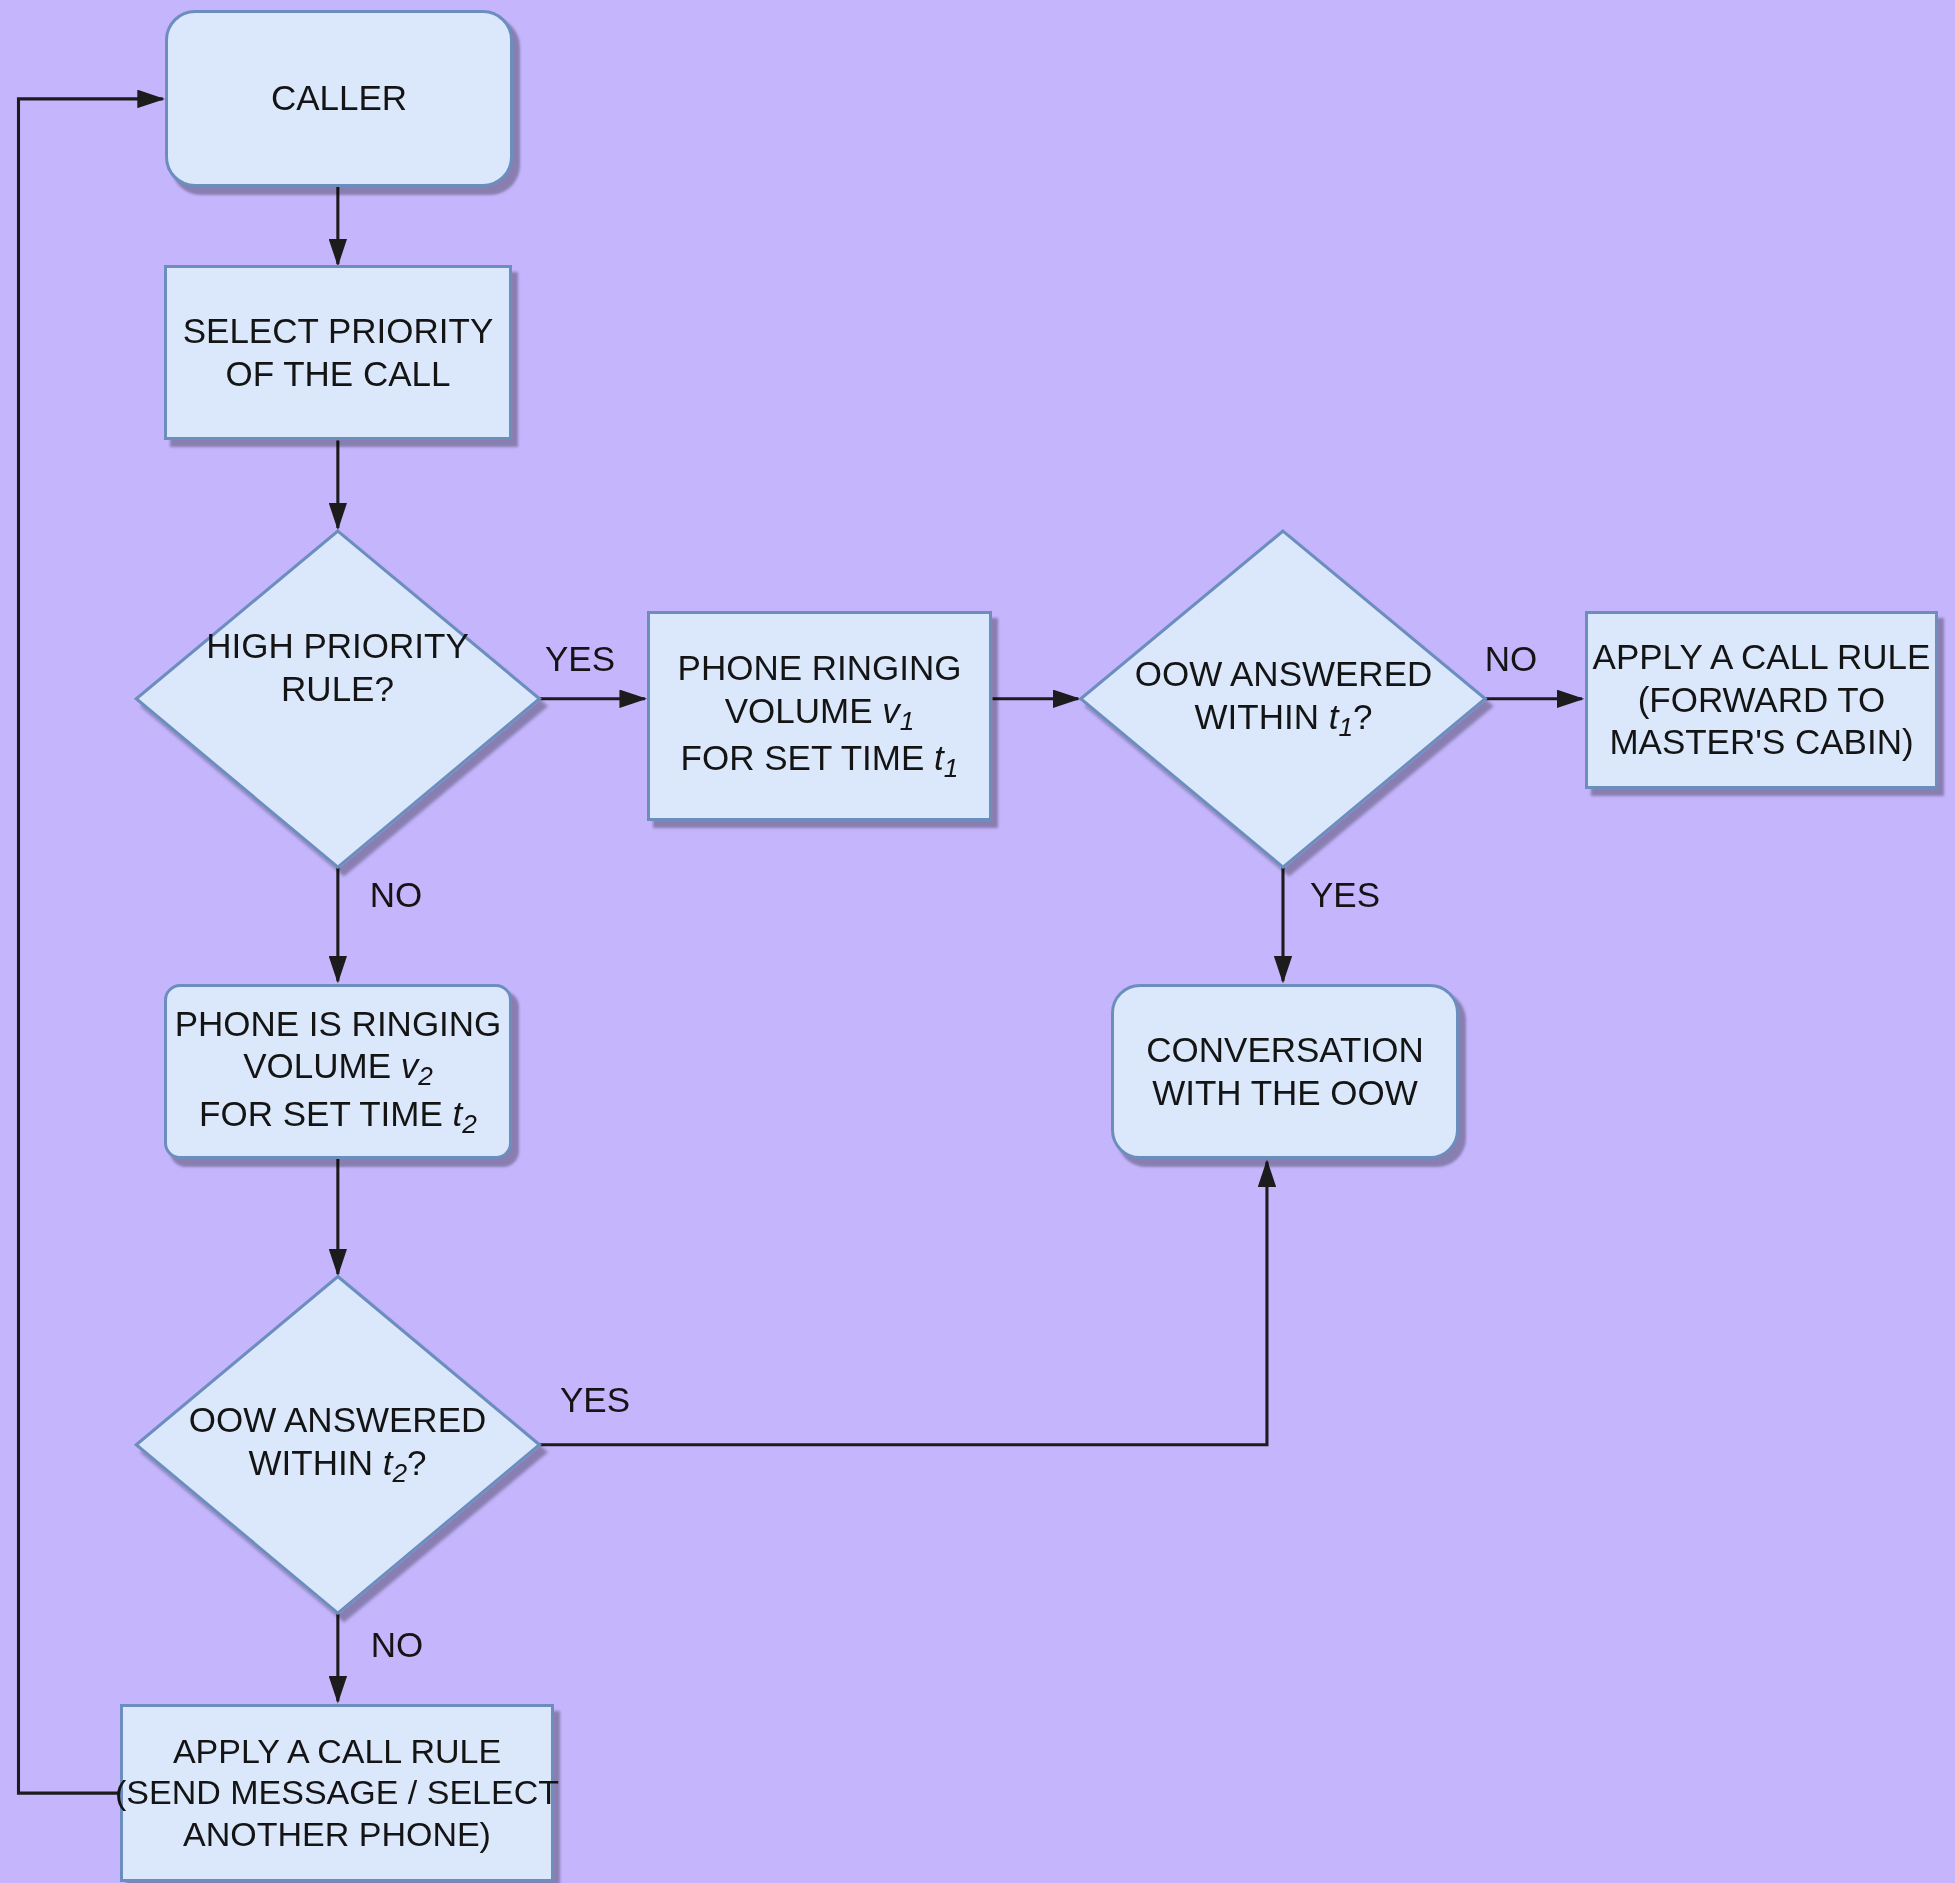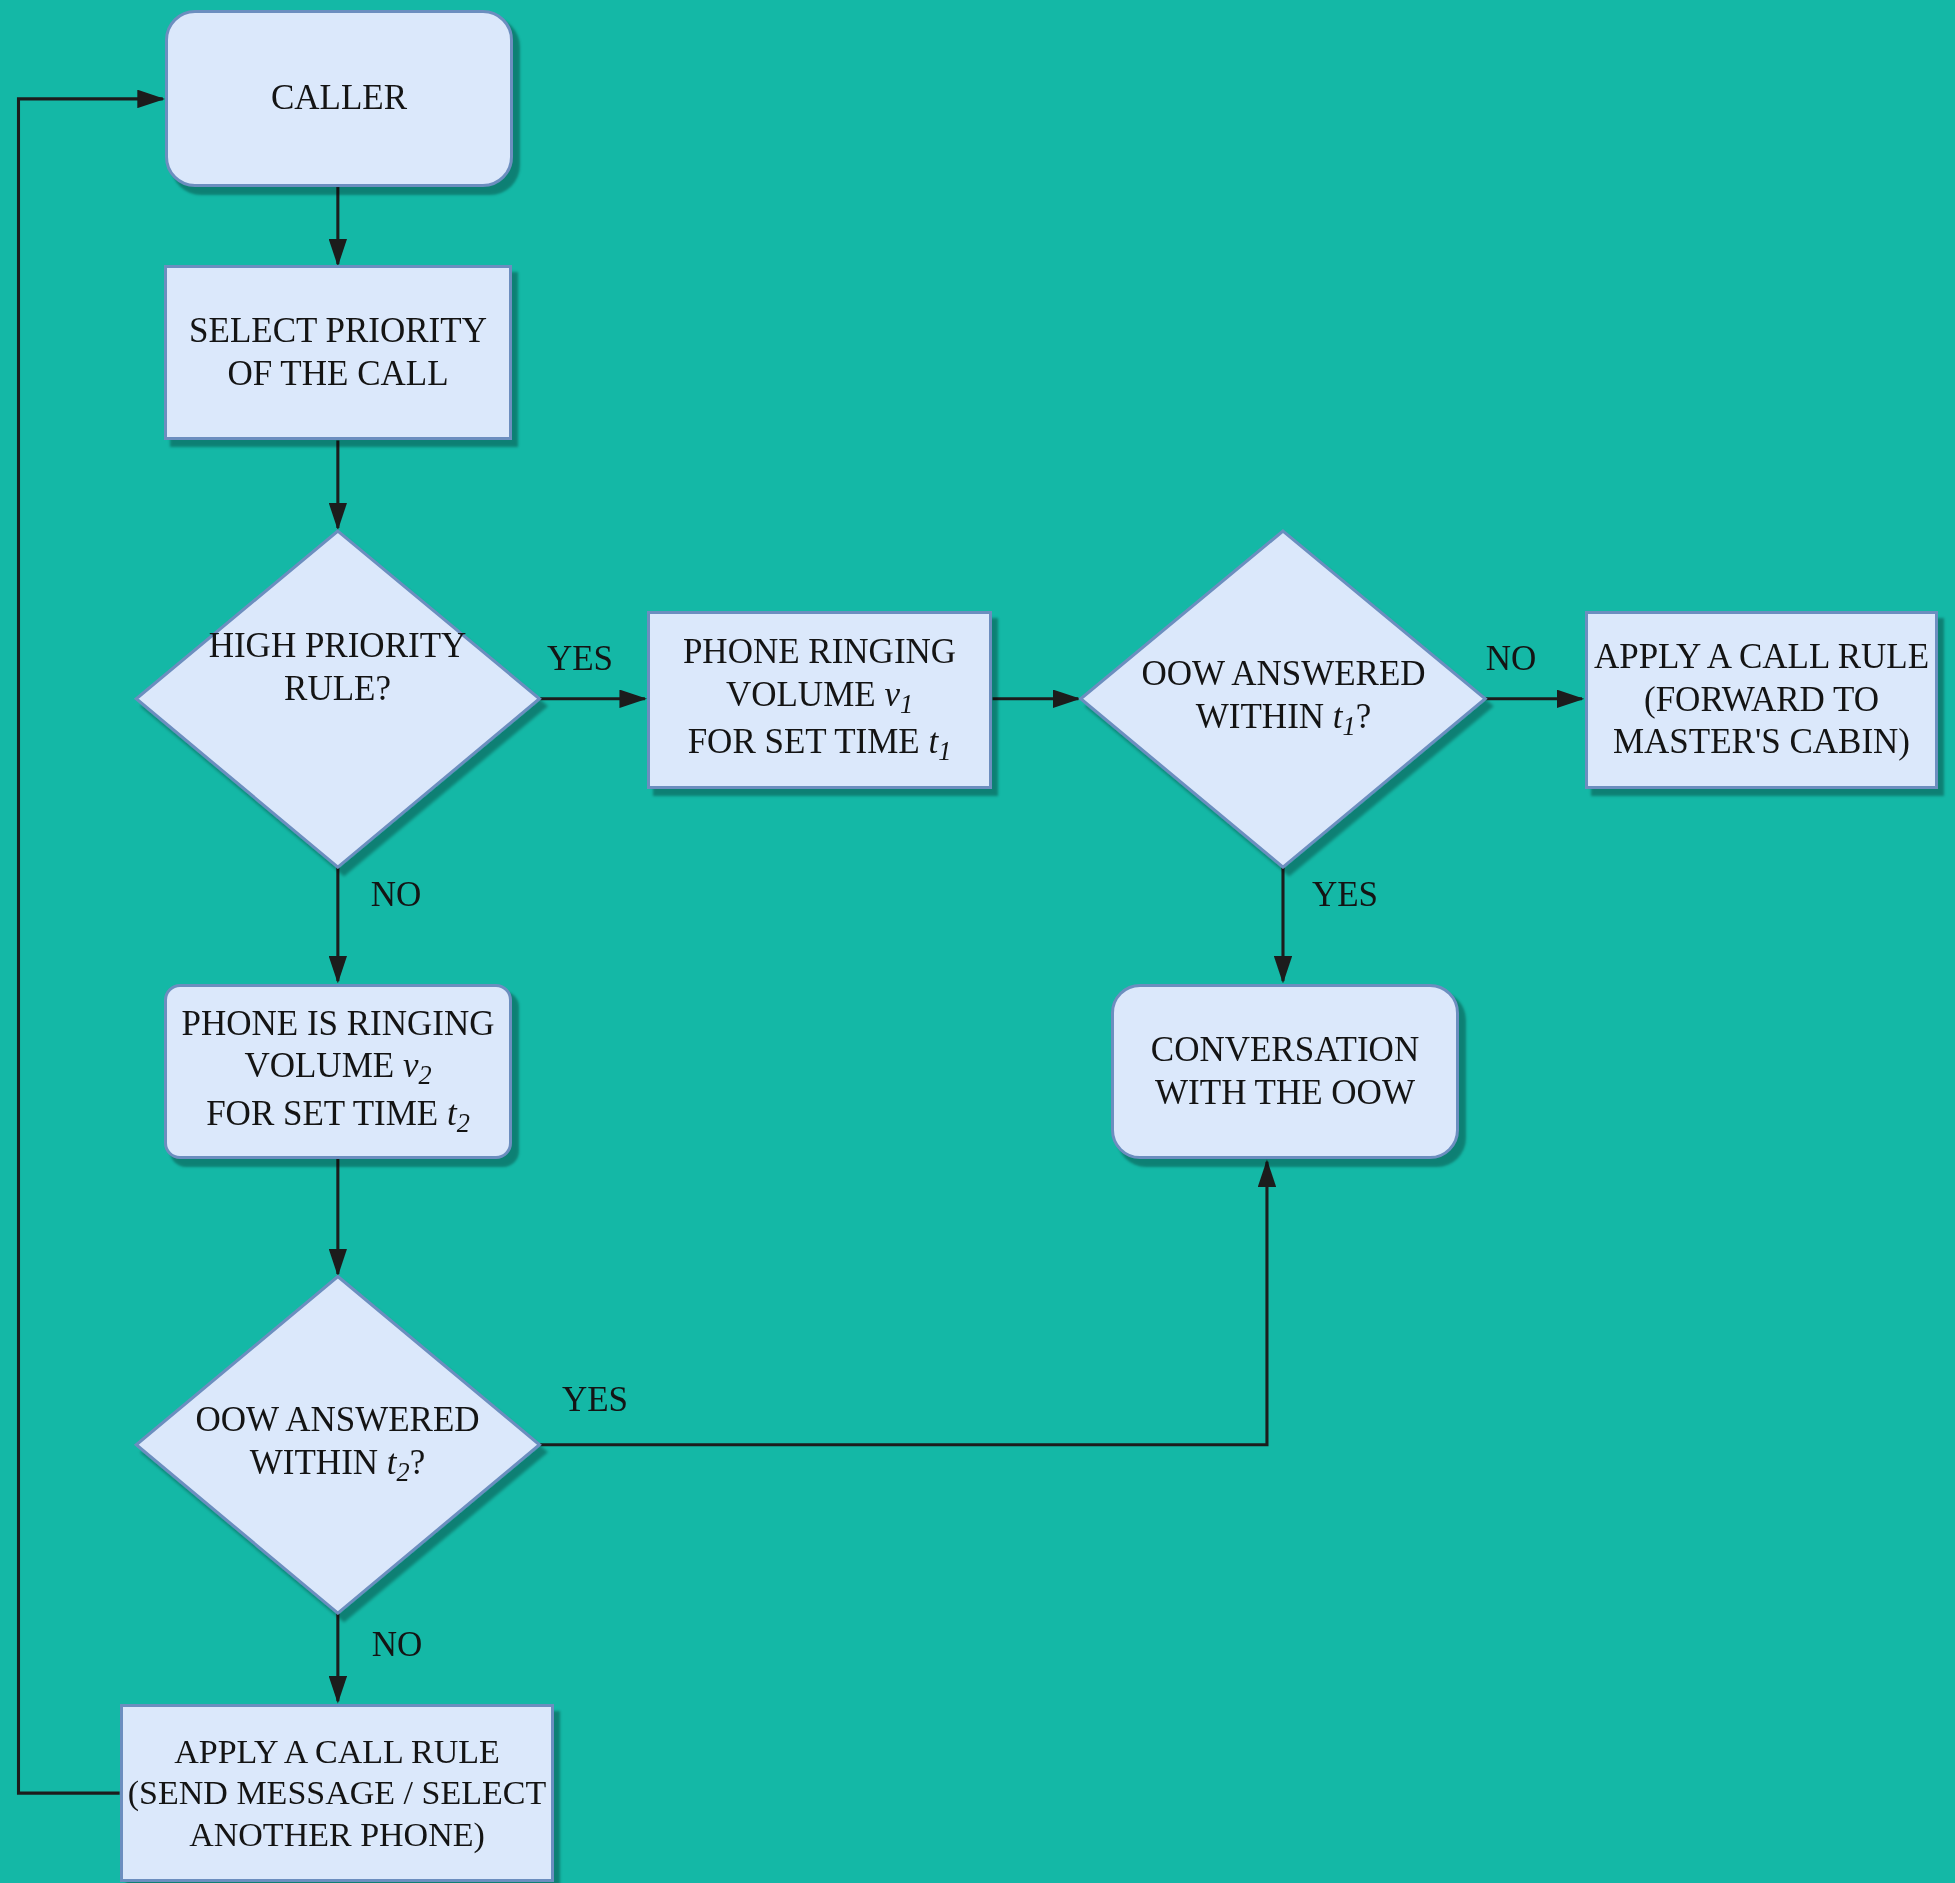--- a/index.html
+++ b/index.html
@@ -1,18 +1,18 @@
 <!DOCTYPE html>
 <html style="--node-fill: #dbe8fb; --node-border: #6c8ebf; --line: #1c1c1c; --text: #141414; --shadow: rgba(0,0,0,0.30);font-size:10px"><head>
 <meta charset="utf-8">
 <style>
   html,body{margin:0;padding:0;background:#ffffff;}
   #canvas{
-    position:relative;width:1955px;height:1884px;background:#14b8a6;
-    font-family:Liberation Serif, serif;
+    position:relative;width:1955px;height:1884px;background:#c4b5fd;
+    font-family:Liberation Sans, sans-serif;
     color:var(--text,#141414);
   }
   #wires{position:absolute;left:0;top:0;width:1955px;height:1884px;}
   .edge{fill:none;stroke:var(--line,#1c1c1c);stroke-width:5;}
   .diamond{fill:var(--node-fill,#dbe8fb);stroke:var(--node-border,#6c8ebf);stroke-width:5;}
   .node{
     position:absolute;box-sizing:border-box;
     display:flex;flex-direction:column;align-items:center;justify-content:center;
     text-align:center;font-size:35px;line-height:1.22;
     background:var(--node-fill,#dbe8fb);
@@ -69,21 +69,21 @@
   <div class="node" style="left:164px;top:265px;width:348px;height:175px;">
     <span class="ln">SELECT PRIORITY</span>
     <span class="ln">OF THE CALL</span>
   </div>
 
   <div class="node overlay" style="left:165px;top:581px;width:345px;height:173px;">
     <span class="ln">HIGH PRIORITY</span>
     <span class="ln">RULE?</span>
   </div>
 
-  <div class="node" style="left:647px;top:611px;width:345px;height:178px;">
+  <div class="node" style="left:647px;top:611px;width:345px;height:210px;">
     <span class="ln">PHONE RINGING</span>
     <span class="ln"><span>VOLUME </span><span class="var">v</span><span class="sub">1</span></span>
     <span class="ln"><span>FOR SET TIME </span><span class="var">t</span><span class="sub">1</span></span>
   </div>
 
   <div class="node overlay" style="left:1111px;top:612px;width:345px;height:173px;">
     <span class="ln">OOW ANSWERED</span>
     <span class="ln"><span>WITHIN </span><span class="var">t</span><span class="sub">1</span><span>?</span></span>
   </div>
 

